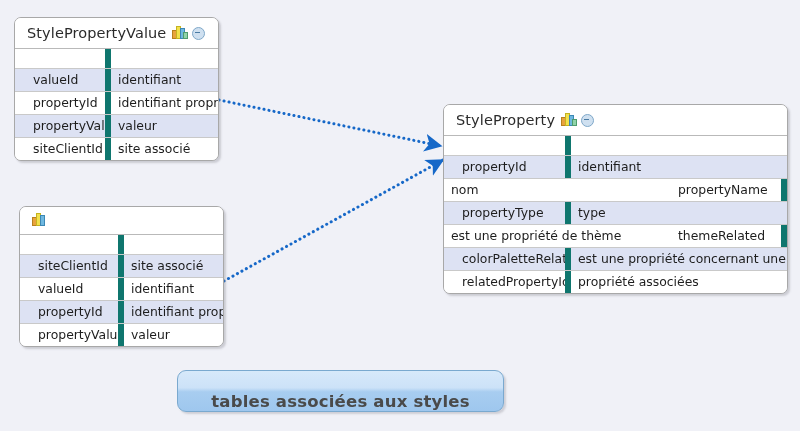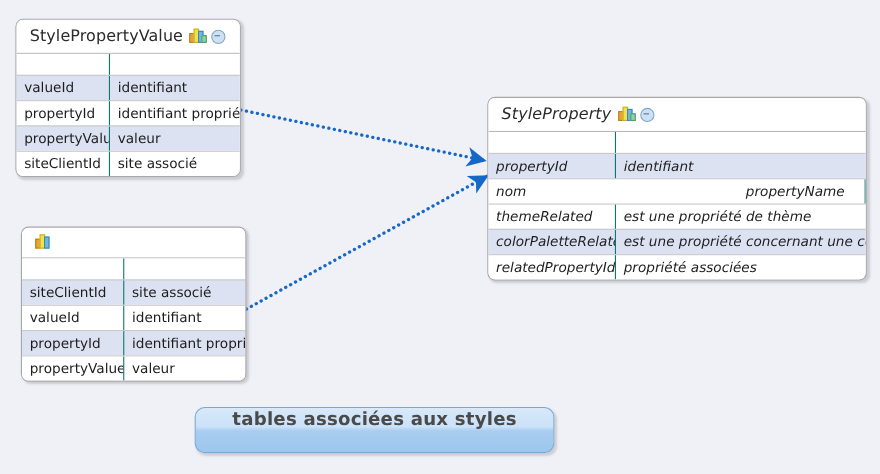--- a/index.html
+++ b/index.html
@@ -113,49 +113,49 @@
 
   .cell {
     box-sizing: border-box;
     padding: 3px 7px 4px 7px;
     font-size: 12.4px;
     color: #1d1d1d;
     line-height: 15px;
     white-space: nowrap;
     overflow: hidden;
   }
-  .cell.key  { border-right: 1px solid #0f766e; }
+  .cell.key  { border-right: 6px solid #0f766e; margin-left: 11px; }
 
   
   #ent-stylepropertyvalue      { left: 14px;  top: 17px;  width: 205px; }
   #ent-stylepropertyvalue .cell.key { width: 85px; flex: none; }
   #ent-stylepropertyvalue .cell.val { flex: 1 1 auto; }
 
-  #ent-styleproperty           { left: 443px; top: 88px;  width: 345px; font-style: italic; }
+  #ent-styleproperty           { left: 443px; top: 104px;  width: 345px; }
   #ent-styleproperty .cell.key { width: 116px; flex: none; }
   #ent-styleproperty .cell.val { flex: 1 1 auto; }
 
   #ent-stylepropertydraftvalue { left: 19px;  top: 206px; width: 205px; }
   #ent-stylepropertydraftvalue .cell.key { width: 93px; flex: none; }
   #ent-stylepropertydraftvalue .cell.val { flex: 1 1 auto; }
 
   
   #caption-box {
     position: absolute;
     left: 177px;
     top: 370px;
     width: 327px;
     height: 42px;
     box-sizing: border-box;
     border: 1px solid #7aa9cf;
     border-radius: 9px;
     background: linear-gradient(to bottom, #d7e9fa 0%, #cce2f8 42%, #a8cdf0 52%, #9ec7ee 100%);
     box-shadow: 2px 2px 2px rgba(120,120,130,0.28);
     display: flex;
-    align-items: flex-start;
+    align-items: flex-end;
     justify-content: center;
   }
   #caption-box .caption-text {
     font-size: 16.5px;
     font-weight: bold;
     color: #4a4a4a;
     letter-spacing: 0.2px;
     white-space: nowrap;
   }
 </style>
@@ -226,23 +226,27 @@
         <div class="cell val"></div>
       </div>
       <div class="row shaded">
         <div class="cell key">propertyId</div>
         <div class="cell val">identifiant</div>
       </div>
       <div class="row plain">
         <div class="cell val">nom</div>
         <div class="cell key">propertyName</div>
       </div>
-      <div class="row plain">
+      <div class="row shaded">
+        <div class="cell key">propertyType</div>
+        <div class="cell val">type</div>
+      </div>
+      <div class="row plain">
+        <div class="cell val">est une propriété de thème</div>
         <div class="cell key">themeRelated</div>
-        <div class="cell val">est une propriété de thème</div>
       </div>
       <div class="row shaded">
         <div class="cell key">colorPaletteRelated</div>
         <div class="cell val">est une propriété concernant une couleur</div>
       </div>
       <div class="row plain">
         <div class="cell key">relatedPropertyId</div>
         <div class="cell val">propriété associées</div>
       </div>
     </div>

